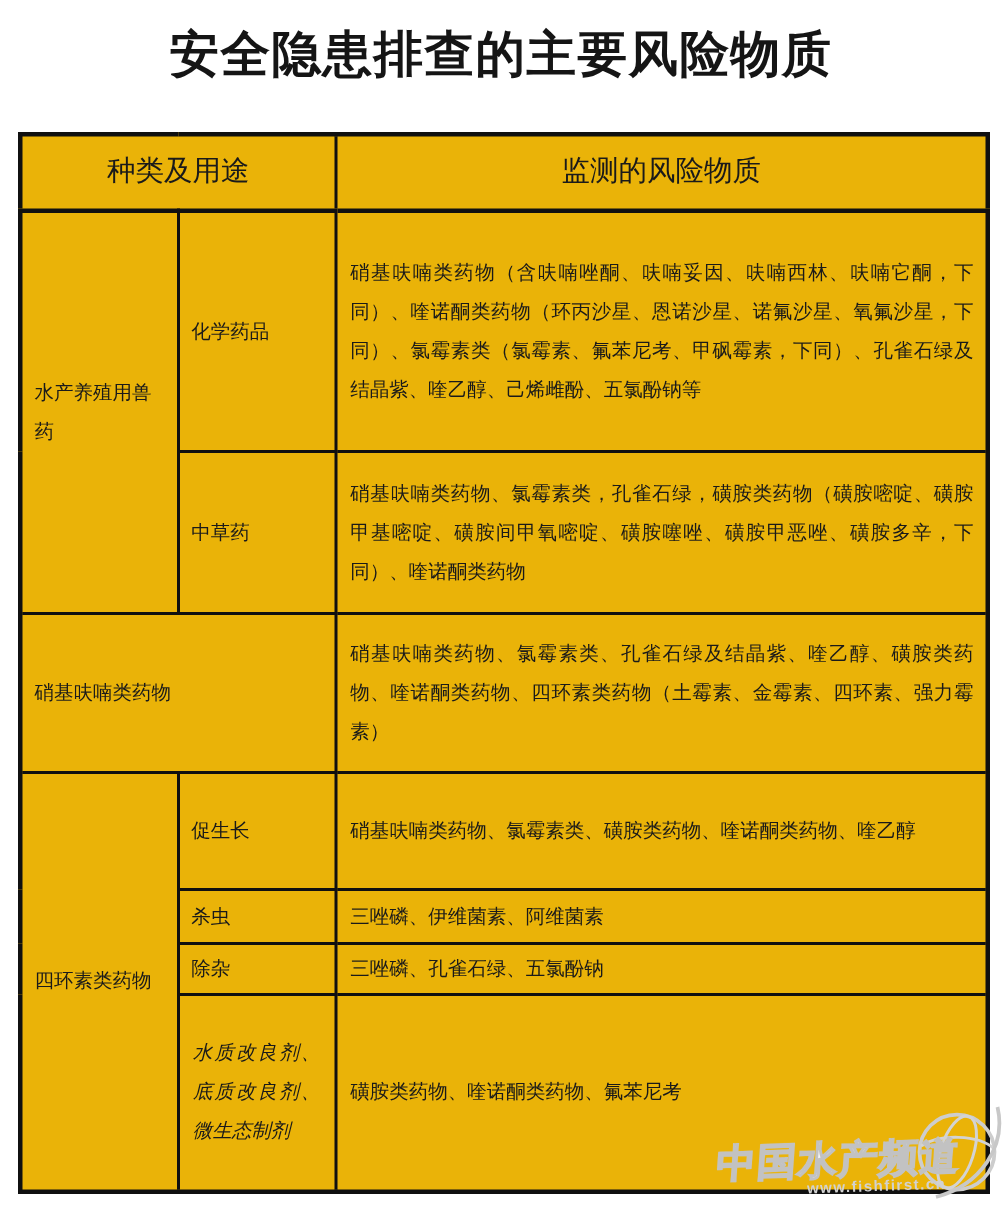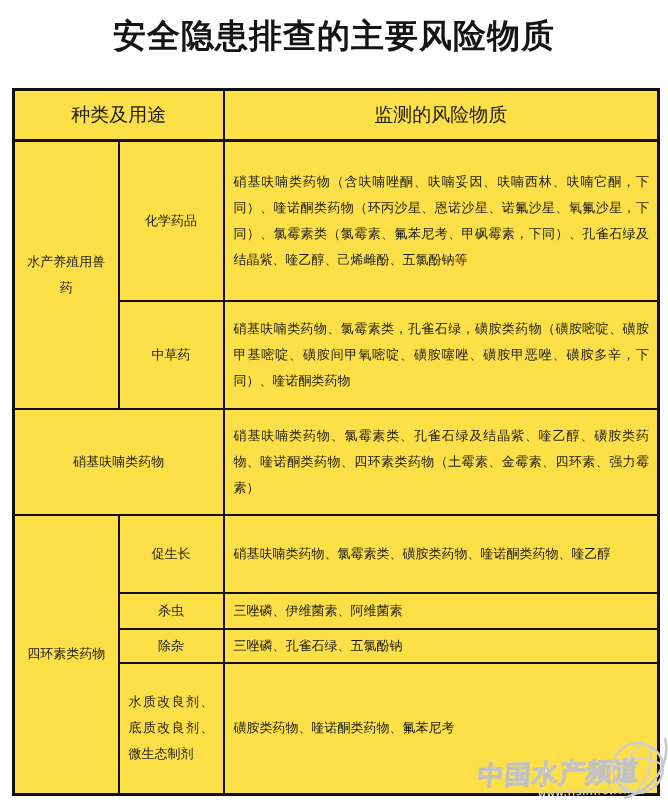--- a/index.html
+++ b/index.html
@@ -26,50 +26,51 @@
     letter-spacing: 1px;
     color: #151515;
   }
   .risk-table {
     position: absolute;
     left: 12px;
     top: 88px;
     border-collapse: collapse;
     table-layout: fixed;
     width: 645px;
-    background: #fde047;
+    background: #eab308;
     border: 3px solid #101010;
   }
   .risk-table td {
     border: 2px solid #101010;
     font-size: 13px;
     line-height: 26px;
     padding: 3px 8px;
     vertical-align: middle;
     color: #1a1a1a;
     overflow: hidden;
   }
   .risk-table tr.r-header td {
     border-bottom: 3px solid #101010;
     text-align: center;
     font-size: 19px;
     height: 42px;
   }
   td.cell-center {
-    text-align: center;
+    text-align: left;
   }
   td.cell-sub {
     text-align: justify;
     vertical-align: middle;
     padding: 3px 8px 3px 9px;
   }
   td.cell-use-long {
     text-align: justify;
     vertical-align: middle;
     padding: 6px 9px;
+    font-style: italic;
   }
   tr.r-chem  { height: 160px; }
   tr.r-herb  { height: 108px; }
   tr.r-feed  { height: 106px; }
   tr.r-grow  { height: 78px;  }
   tr.r-kill  { height: 36px;  }
   tr.r-weed  { height: 32px;  }
   tr.r-water { height: 132px; }
   
   .watermark {

